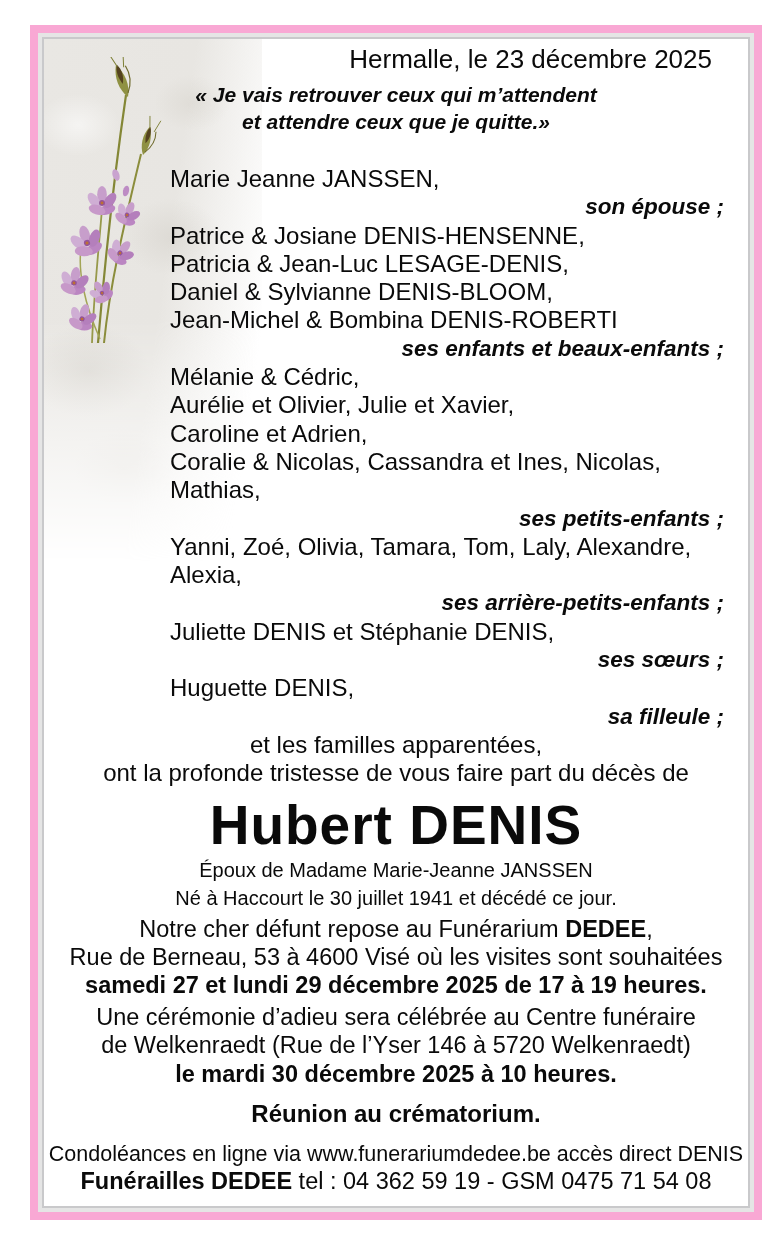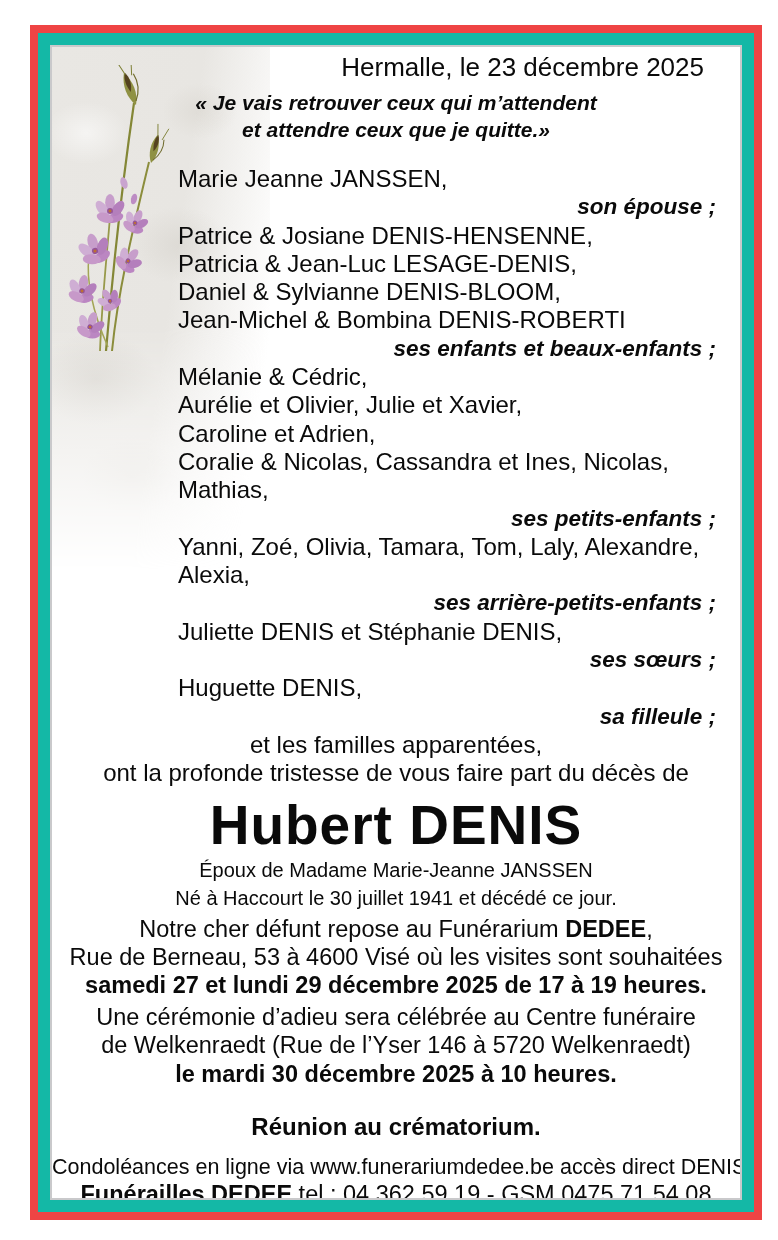--- a/index.html
+++ b/index.html
@@ -7,23 +7,23 @@
   body {
     width:778px; height:1240px;
     background:#ffffff;
     position:relative;
     font-family:"Liberation Sans", sans-serif;
     color:#0a0a0a;
     overflow:hidden;
   }
   .frame {
     position:absolute; left:30px; top:25px; right:16px; bottom:20px;
-    border:8px solid #ef4444;
-    padding:12px;
-    background:#14b8a6;
+    border:8px solid #f9a8d4;
+    padding:4px;
+    background:#e5e5e5;
   }
   .inner {
     position:relative; width:100%; height:100%;
     border:2px solid #c9c9cb;
     background:#ffffff;
     overflow:hidden;
   }
   
   .watercolor {
     position:absolute; left:0; top:0; width:218px; height:540px;
@@ -43,34 +43,34 @@
   }
   .flower-svg { position:absolute; left:10px; top:18px; pointer-events:none; }
 
   .content { position:relative; width:100%; }
   .content div { white-space:nowrap; }
 
   .dateline { margin-top:5px; font-size:26px; line-height:30px; text-align:right; padding-right:36px; }
   .quote-block { margin-top:7px; }
   .quote { font-size:21px; line-height:27px; font-weight:bold; font-style:italic; text-align:center; }
 
-  .list { margin-top:22px; }
+  .list { margin-top:30px; }
   .list div { font-size:24px; line-height:28.3px; }
   .ml { text-align:left; padding-left:126px; }
   .mr { text-align:right; padding-right:24px; font-weight:bold; font-style:italic; font-size:22.5px !important; }
   .mc { text-align:center; }
 
   .big-name { margin-top:6px; font-size:55px; line-height:62px; font-weight:bold; text-align:center; letter-spacing:1px; }
   .sub { font-size:20px; line-height:28px; text-align:center; }
 
   .para { margin-top:3px; }
   .para div { text-align:center; font-size:23.5px; line-height:28.4px; }
   .b { font-weight:bold; }
 
-  .reunion { margin-top:25px; text-align:center; font-weight:bold; font-size:24px; line-height:28px; }
+  .reunion { margin-top:12px; text-align:center; font-weight:bold; font-size:24px; line-height:28px; }
   .foot1 { margin-top:13px; text-align:center; font-size:21.5px; line-height:26px; }
   .foot2 { text-align:center; font-size:23.5px; line-height:29px; }
 </style>
 </head>
 <body>
 
 <div class="frame">
   <div class="inner">
 
     <div class="watercolor"></div>

